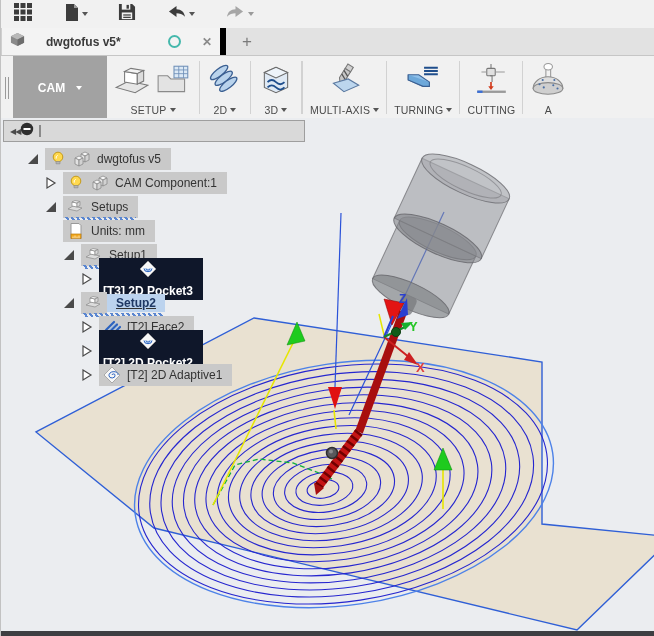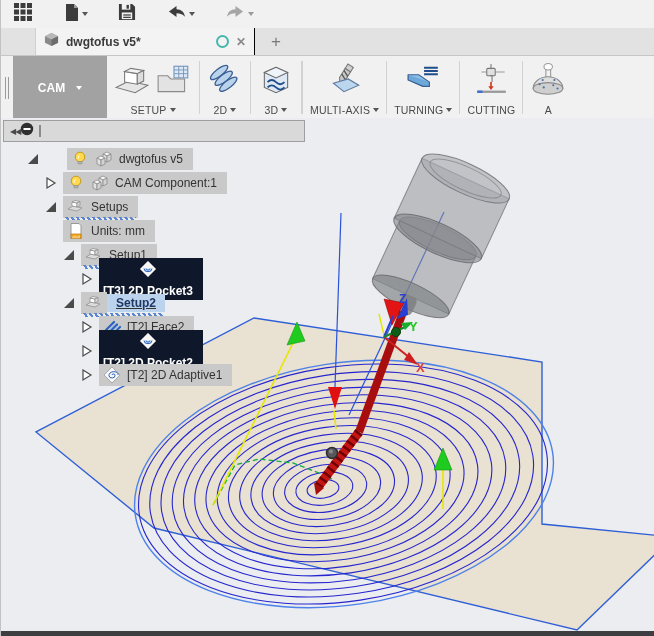--- a/index.html
+++ b/index.html
@@ -10,21 +10,21 @@
   }
   
   .qat{height:28px;background:#f1f1f1;display:flex;align-items:center;padding-left:8px;gap:4px;}
   .qat .qbtn{display:flex;align-items:center;gap:2px;padding:2px 4px;}
   .caret{width:0;height:0;border-left:3.5px solid transparent;border-right:3.5px solid transparent;border-top:4px solid #555;display:inline-block;}
   .caret.light{border-top-color:#fff;}
   .caret.dim{border-top-color:#9a9a9a;}
   .qspace{width:14px;}
   
   .tabbar{height:27px;background:#e2e2e2;display:flex;align-items:stretch;border-bottom:1px solid #c6c6c6;}
-  .tab{width:202px;background:#f3f3f3;border-right:1px solid #000000;border-left:1px solid #cfcfcf;display:flex;align-items:center;padding:0 8px;gap:7px;margin-left:34px;}
+  .tab{width:202px;background:#f3f3f3;border-right:6px solid #000000;border-left:1px solid #cfcfcf;display:flex;align-items:center;padding:0 8px;gap:21px;}
   .tab-title{font-size:12px;font-weight:bold;color:#3a3a3a;flex:1;white-space:nowrap;overflow:hidden;}
   .sync-ring{width:9px;height:9px;border:2px solid #45b8ac;border-radius:50%;display:inline-block;}
   .tab-close{color:#8a8a8a;font-size:12px;font-weight:bold;line-height:1;}
   .newtab{width:42px;display:flex;align-items:center;justify-content:center;color:#7a7a7a;font-size:17px;}
   
   .ribbon{height:63px;background:#f1f1f1;border-bottom:1px solid #c8c8c8;display:flex;align-items:stretch;white-space:nowrap;}
   .grip{width:12px;display:flex;align-items:center;justify-content:center;gap:2px;}
   .grip i{width:1px;height:22px;background:#9a9a9a;display:block;}
   .cam-block{width:94px;background:#a2a2a2;color:#fff;font-weight:bold;font-size:12px;display:flex;align-items:center;justify-content:center;gap:11px;}
   .rgroup{display:flex;flex-direction:column;align-items:center;padding:3px 7px 0;}
@@ -48,21 +48,21 @@
   .nwrap{display:flex;align-items:center;gap:6px;padding:2px 10px 2px 4px;position:relative;}
   .nwrap.gray{background:#c9c9c9;}
   .nwrap.sel{background:#0f172a;flex-direction:column;}
   .nwrap.sel .nlabel{color:#fff;font-weight:bold;}
   .nicon{width:18px;height:18px;flex:0 0 auto;display:flex;align-items:center;justify-content:center;}
   .nlabel{white-space:nowrap;}
   .chip-icon{background:#c9c9c9;padding:2px 4px;display:flex;align-items:center;}
   .chip-label{background:#bcd3ee;color:#1f3864;font-weight:bold;padding:2px 9px;}
   .hatch{position:absolute;left:2px;right:2px;bottom:-3px;height:4px;
     background:repeating-linear-gradient(55deg,transparent 0 2.2px,#5a86d0 2.2px 4.4px);}
-  .ind0{padding-left:22px;gap:22px;} .ind1{padding-left:40px;} .ind2{padding-left:58px;} .ind3{padding-left:76px;}
+  .ind0{padding-left:22px;} .ind1{padding-left:40px;} .ind2{padding-left:58px;} .ind3{padding-left:76px;}
 </style>
 </head>
 <body>
 
 <div class="qat">
   <span class="qbtn">
     <span><svg width="20" height="20" viewBox="0 0 20 20">
           <g fill="#3c3c3c">
             <rect x="1" y="1" width="5" height="5"></rect>
             <rect x="7.5" y="1" width="5" height="5"></rect>

